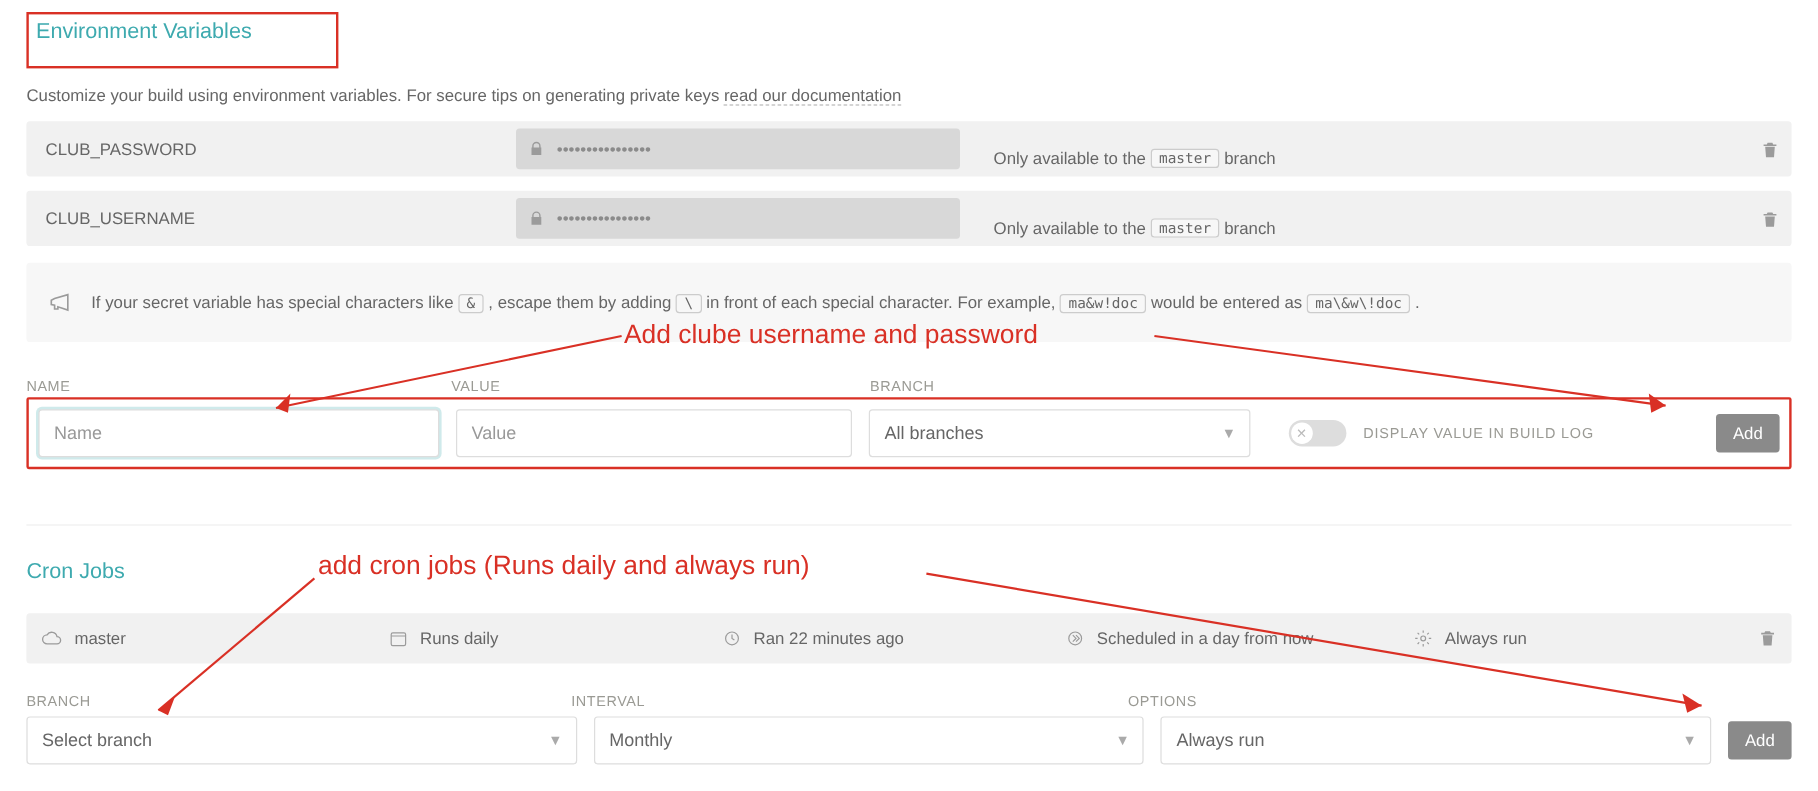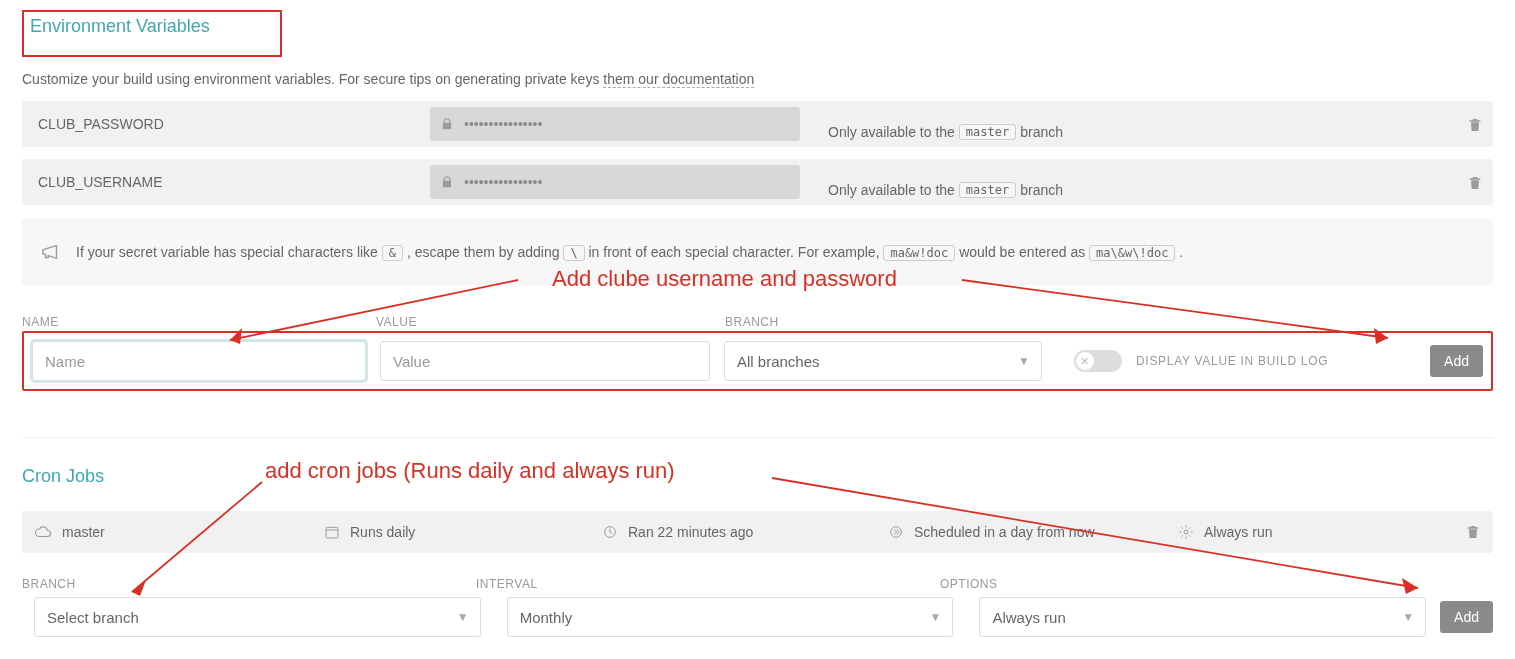--- a/index.html
+++ b/index.html
@@ -151,21 +151,21 @@
   .c6 { flex: 0 0 30px; justify-content:flex-end; color:#8a8a8a; cursor:pointer; }
 
   .cron-labels { display:flex; gap:14px; font-size:12px; letter-spacing:.5px; color:#9a9a94; margin-top: 24px; }
   .cl-branch { flex: 0 0 440px; }
   .cl-int    { flex: 0 0 450px; }
   .cl-opt    { flex: 1; }
 
   .cron-add {
     display:flex; gap:14px; align-items:center; margin-top: 6px;
   }
-  .cron-add .sel-wrap { flex:1;margin-left:12px; }
+  .cron-add .sel-wrap { flex:1; }
   .w-branch { flex: 0 0 440px; }
   .w-int    { flex: 0 0 450px; }
 
   
   .anno { position: absolute; color:#d93025; font-size:22px; pointer-events:none; }
   .rel { position: relative; }
   svg.arrow { position:absolute; pointer-events:none; }
   svg.arrow line, svg.arrow path { stroke:#d93025; stroke-width:1.8; fill:none; }
   svg.arrow polygon { fill:#d93025; }
 
@@ -176,21 +176,21 @@
 <body>
 
 <div class="wrap rel">
 
   
   <div class="title-box">
     <h2 class="section-title">Environment Variables</h2>
   </div>
 
   <p class="desc">
-    <span>Customize your build using environment variables. For secure tips on generating private keys </span><a href="#">them our documentation</a>
+    <span>Customize your build using environment variables. For secure tips on generating private keys </span><a href="#">read our documentation</a>
   </p>
 
   
   <div class="env-row">
     <div class="env-name">CLUB_PASSWORD</div>
     <div class="env-value">
       <span class="icon">
         <svg width="14" height="14" viewBox="0 0 24 24">
             <path d="M6 10V8a6 6 0 1112 0v2h1v11H5V10h1zm2 0h8V8a4 4 0 10-8 0v2z" fill="#9b9b9b"></path>
           </svg>
@@ -249,21 +249,21 @@
       <span class="pill-code">\</span>
       <span> in front of each special character. For example, </span>
       <span class="pill-code">ma&amp;w!doc</span>
       <span> would be entered as </span>
       <span class="pill-code">ma\&amp;w\!doc</span>
       <span> .</span>
     </span>
   </div>
 
   
-  <div class="anno" style="left:520px; top:266px;margin-left:32px;">Add clube username and password</div>
+  <div class="anno" style="left:520px; top:266px;">Add clube username and password</div>
   <svg class="arrow" style="left:220px; top:278px;" width="300" height="70">
     <line x1="298" y1="2" x2="10" y2="62"></line>
     <polygon points="10,62 22,50 20,66"></polygon>
   </svg>
   <svg class="arrow" style="left:960px; top:278px;" width="440" height="70">
     <line x1="2" y1="2" x2="428" y2="60"></line>
     <polygon points="428,60 414,50 416,66"></polygon>
   </svg>
 
   

